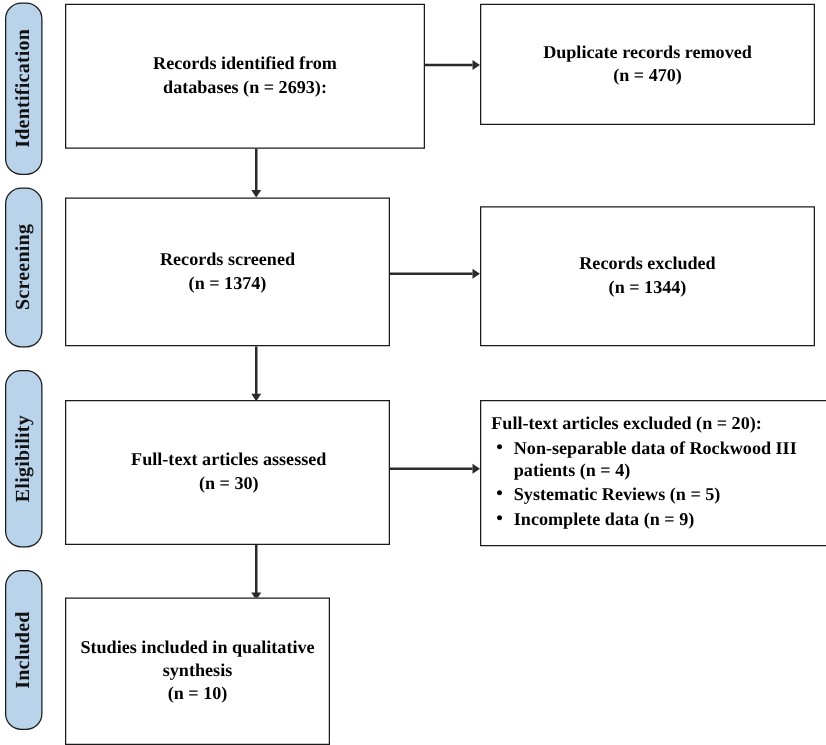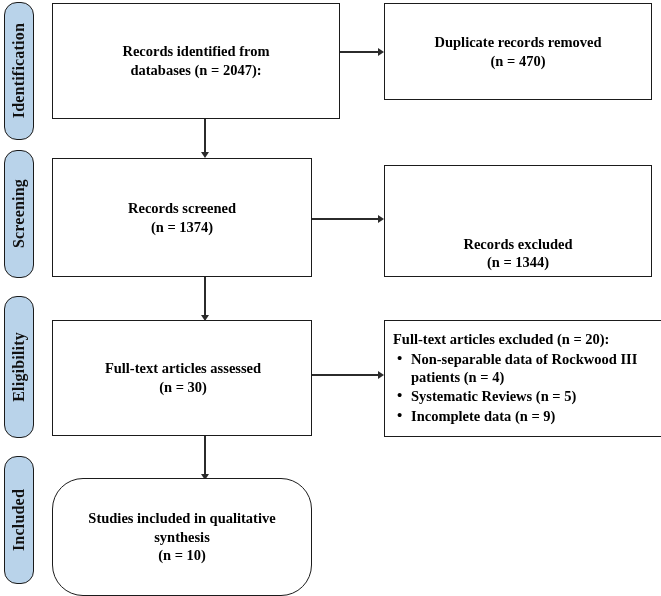--- a/index.html
+++ b/index.html
@@ -160,54 +160,54 @@
 
   <div class="conn conn-h conn-dark" style="left:312px; top:374px; width:66px;"></div>
   <div class="arrow-right" style="left:378px; top:371px;"></div>
 
   <div class="conn conn-v conn-dark" style="left:204px; top:436px; height:42px;"></div>
   <div class="arrow-down" style="left:201px; top:474px;"></div>
 
   <div class="flow-box" style="left:52px; top:3px; width:288px; height:116px;">
     <div class="box-text">
       <span>Records identified from</span><br>
-      <span>databases (n = 2047):</span>
+      <span>databases (n = 2693):</span>
     </div>
   </div>
 
   <div class="flow-box" style="left:52px; top:158px; width:260px; height:119px;">
     <div class="box-text">
       <span>Records screened</span><br>
       <span>(n = 1374)</span>
     </div>
   </div>
 
   <div class="flow-box" style="left:52px; top:320px; width:260px; height:116px;padding-left:10px;">
     <div class="box-text">
       <span>Full-text articles assessed</span><br>
       <span>(n = 30)</span>
     </div>
   </div>
 
-  <div class="flow-box" style="left:52px; top:478px; width:260px; height:118px;border-radius:31px;">
+  <div class="flow-box" style="left:52px; top:478px; width:212px; height:118px;">
     <div class="box-text">
       <span>Studies included in qualitative</span><br>
       <span>synthesis</span><br>
       <span>(n = 10)</span>
     </div>
   </div>
 
   <div class="flow-box" style="left:384px; top:3px; width:268px; height:97px;">
     <div class="box-text">
       <span>Duplicate records removed</span><br>
       <span>(n = 470)</span>
     </div>
   </div>
 
-  <div class="flow-box" style="left:384px; top:165px; width:268px; height:112px;align-items:flex-end;">
+  <div class="flow-box" style="left:384px; top:165px; width:268px; height:112px;">
     <div class="box-text">
       <span>Records excluded</span><br>
       <span>(n = 1344)</span>
     </div>
   </div>
 
   <div class="flow-box align-left" style="left:384px; top:320px; width:296px; height:117px;">
     <div>
       <div class="excl-head">Full-text articles excluded (n = 20):</div>
       <ul class="excl-list">

